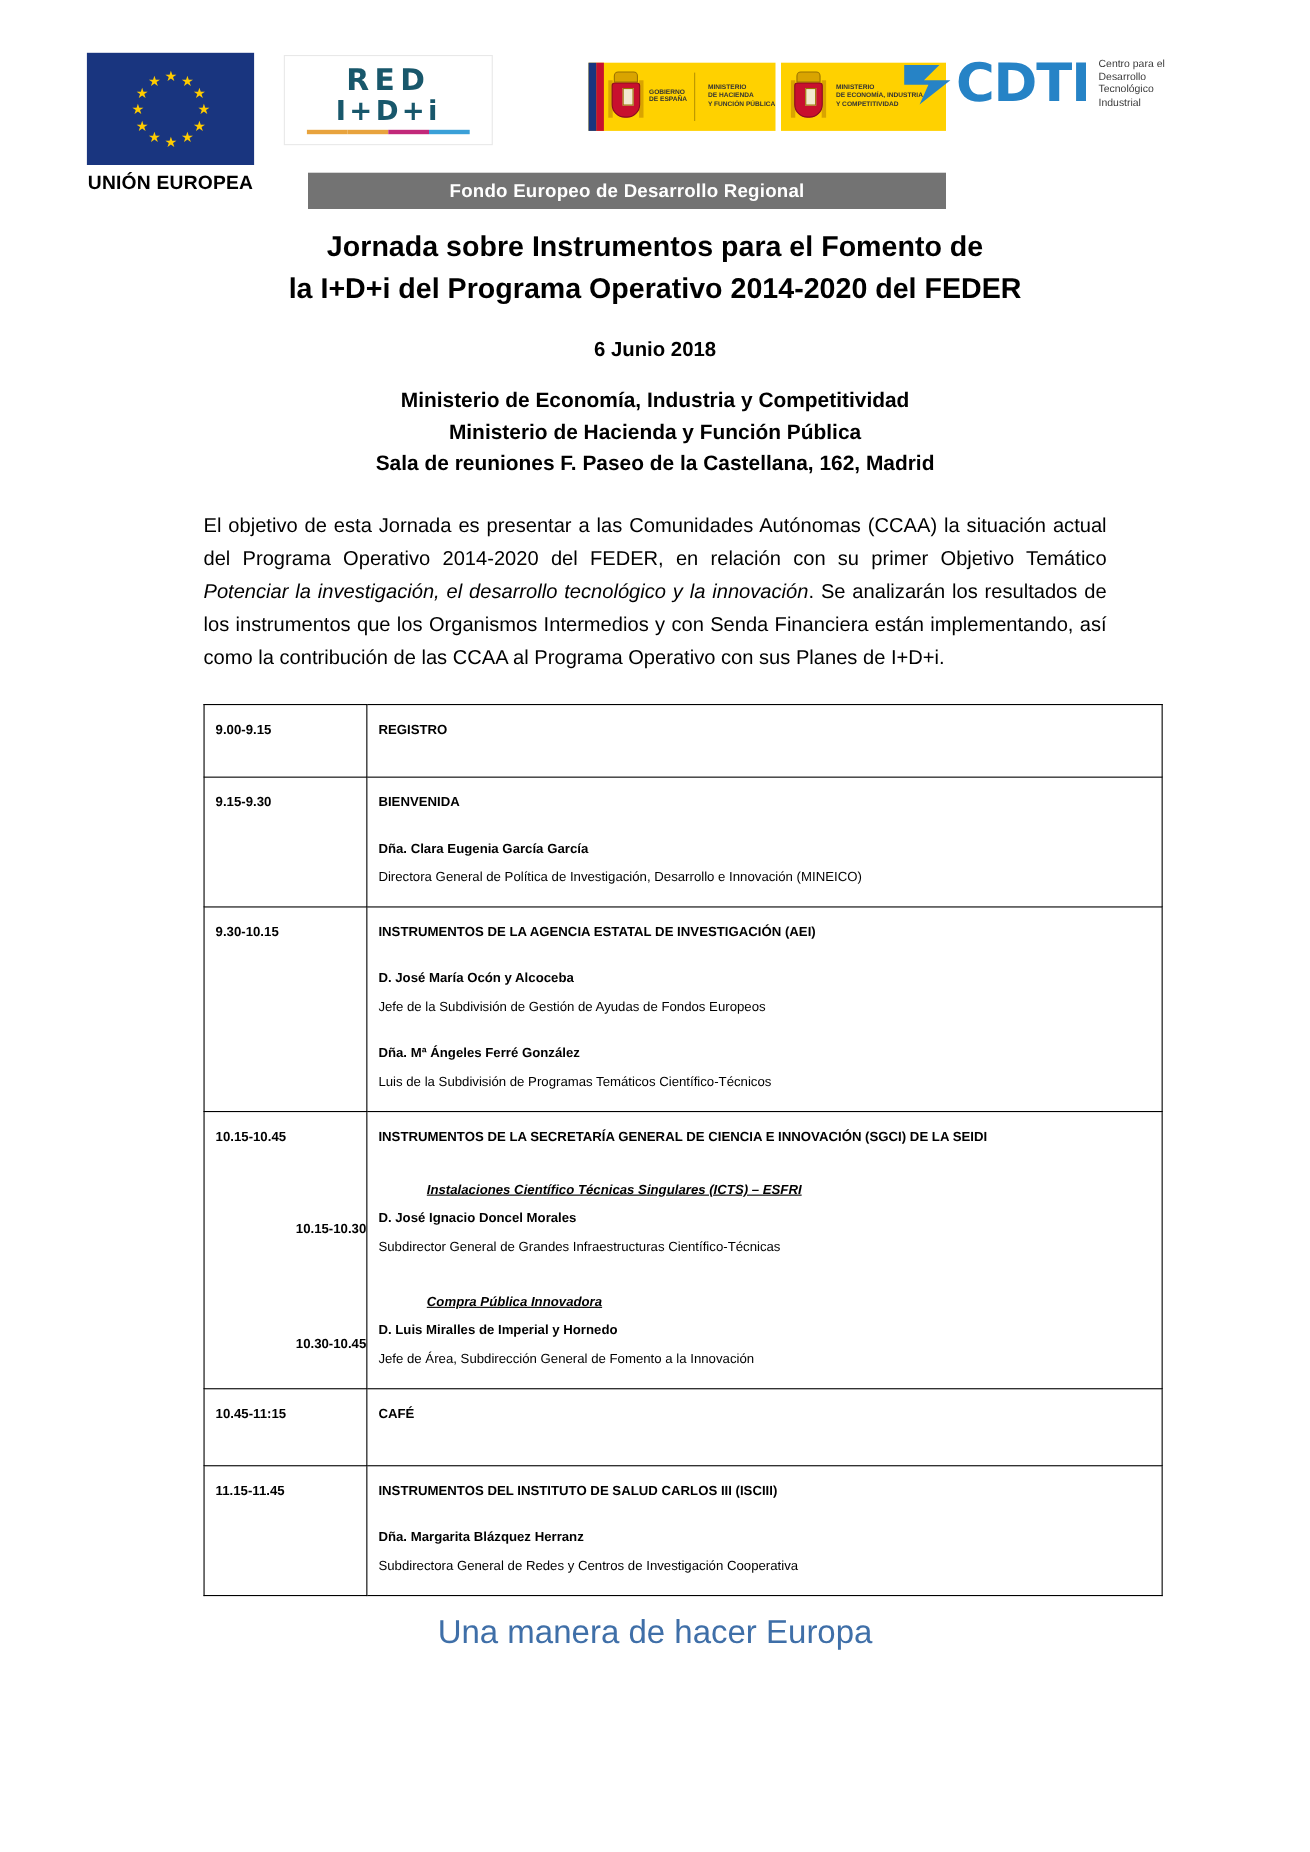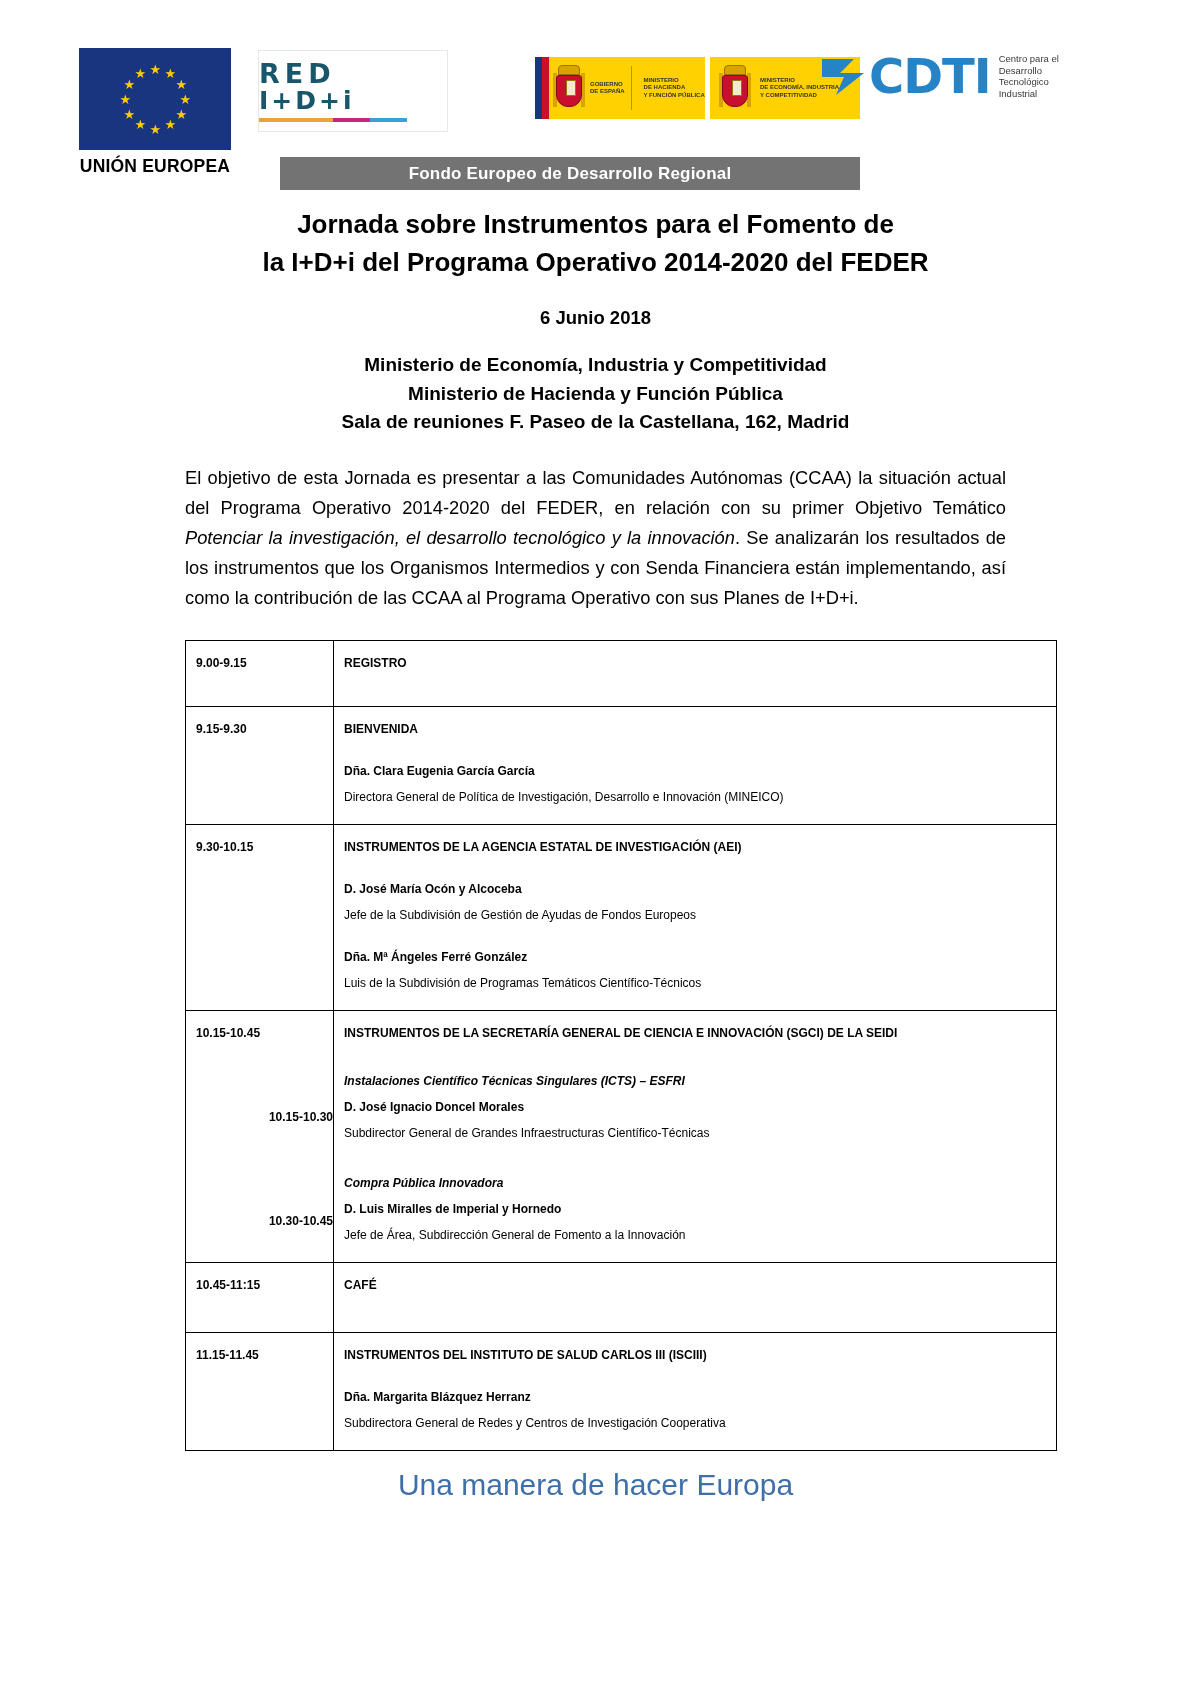--- a/index.html
+++ b/index.html
@@ -33,21 +33,21 @@
   }
   .eu-label {
     font-size: 17.5px; font-weight: bold; letter-spacing: 0.2px;
     margin-top: 6px; color: #000;
   }
 
   .red-logo {
     position: absolute; left: 258px; top: 50px;
     width: 190px; height: 82px; background: #ffffff;
     border: 1px solid #e8e8e8;
-    display: flex; flex-direction: column; justify-content: center; 
+    display: flex; flex-direction: column; justify-content: center; align-items: center;
   }
   .red-text-1, .red-text-2 {
     font-family: "DejaVu Sans", sans-serif;
     font-weight: bold; color: #18576b; letter-spacing: 5px;
     font-size: 27px; line-height: 27px;
   }
   .red-text-2 { font-size: 25px; letter-spacing: 3px; }
   .red-underline { display: flex; width: 148px; height: 4px; margin-top: 4px; }
   .red-underline i { flex: 1; display: block; }
 
@@ -150,22 +150,23 @@
   .ln { display: block; }
   .ln.b { font-weight: bold; }
   .ln.sub { font-weight: normal; }
   .ln.spacer { height: 16px; }
   .ln.head { font-weight: bold; }
   .ln.just { text-align: justify; }
   .sub-time {
     font-weight: bold; text-align: right; display: block;
   }
   .ital-u {
-    font-style: italic; font-weight: bold; 
+    font-style: italic; font-weight: bold; text-decoration: underline;
     display: block;
+    margin-left: 44px;
   }
 
   
   .footer {
     position: absolute; left: 0; bottom: 182px; width: 1191px;
     text-align: center;
     color: #3f6fa8;
     font-size: 30px;
     font-family: "Liberation Sans", sans-serif;
   }

